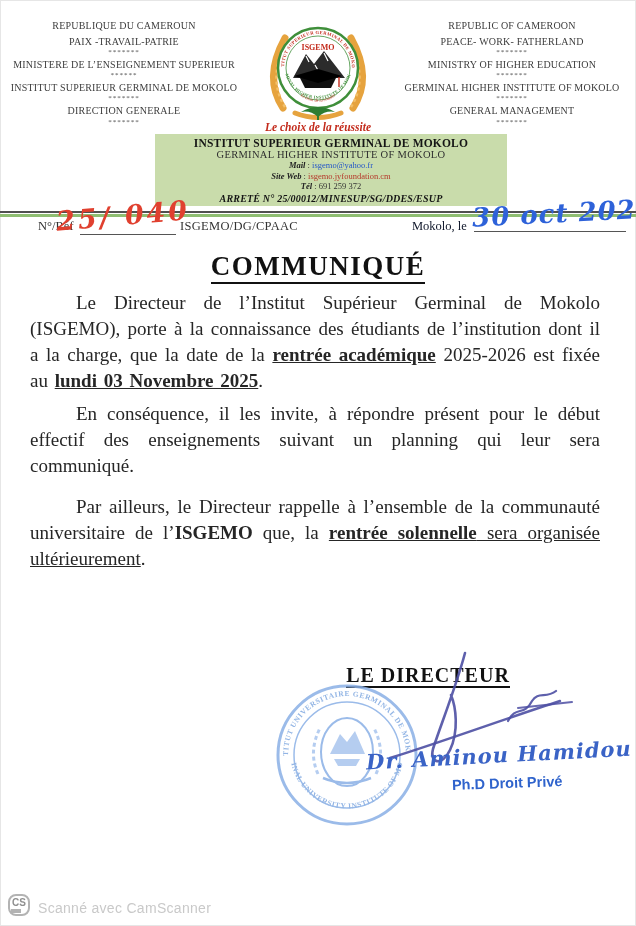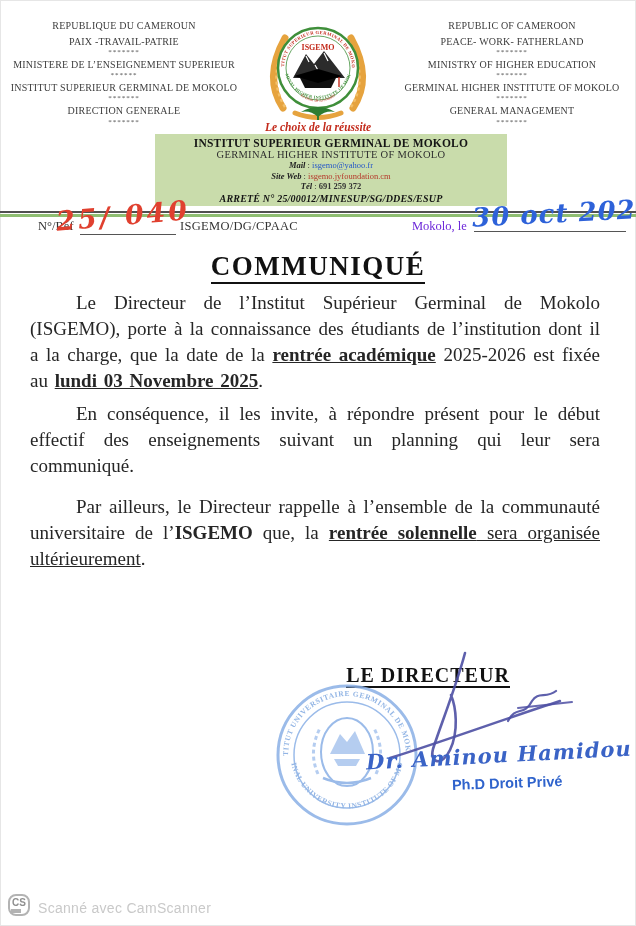--- a/index.html
+++ b/index.html
@@ -16,33 +16,33 @@
            color:#c32b1c;font-weight:bold;font-style:italic;font-size:11.5px;}
   
   .info-box{position:absolute;left:155px;top:134px;width:352px;height:72px;
             background:#c9dcab;text-align:center;padding-top:3px;box-sizing:border-box;}
   .gb-line1{font-size:11.5px;font-weight:bold;color:#151515;letter-spacing:.2px;}
   .gb-line2{font-size:10.5px;color:#2f2f2f;letter-spacing:.3px;}
   .gb-contact{font-size:8.5px;color:#222;line-height:1.25;}
   .gb-label{font-weight:bold;font-style:italic;font-family:Liberation Serif, serif;}
   .gb-mail{color:#2456c8;margin-top:25px;}
   .gb-web{color:#b5382a;}
-  .gb-tel{color:#333;font-weight:bold;}
+  .gb-tel{color:#333;}
   .gb-arrete{font-size:10px;font-weight:bold;font-style:italic;color:#141414;margin-top:1px;letter-spacing:.2px;}
   
   .rule-dark{position:absolute;left:0;top:211px;width:636px;height:2px;background:#4f4f4f;}
   .rule-green{position:absolute;left:0;top:214px;width:636px;height:3px;background:#8fbe72;}
   
   .ref-label{position:absolute;left:38px;top:219px;font-size:12.5px;color:#333;}
   .ref-line{position:absolute;left:80px;top:234px;width:96px;height:1px;background:#555;}
   .ref-suffix{position:absolute;left:180px;top:219px;font-size:12.5px;color:#333;letter-spacing:.3px;}
   .ref-hand{position:absolute;left:56px;top:200px;font-size:27px;color:#e0402f;
             font-style:italic;font-weight:bold;letter-spacing:3px;transform:rotate(-5deg);
             font-family:"DejaVu Serif", serif;}
-  .place-label{position:absolute;left:412px;top:219px;font-size:12.5px;color:#6d28d9;}
+  .place-label{position:absolute;left:412px;top:219px;font-size:12.5px;color:#0f172a;}
   .date-line{position:absolute;left:474px;top:231px;width:152px;height:1px;background:#555;}
   .date-hand{position:absolute;left:472px;top:198px;font-size:26px;color:#2e62d9;
              font-style:italic;font-weight:bold;letter-spacing:1px;transform:rotate(-3deg);
              font-family:"DejaVu Serif", serif;white-space:nowrap;}
   
   .title{position:absolute;left:0;top:246px;width:636px;text-align:center;margin:0;}
   .title span{font-size:27px;font-weight:bold;letter-spacing:1.5px;color:#111;
               border-bottom:2.5px solid #111;padding-bottom:1px;}
   .para{position:absolute;left:30px;width:570px;margin:0;font-size:19px;line-height:26px;
         text-align:justify;text-indent:46px;color:#262626;word-spacing:2px;}

